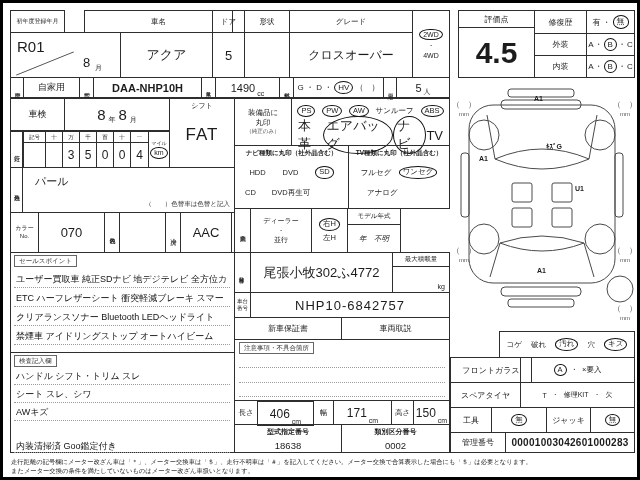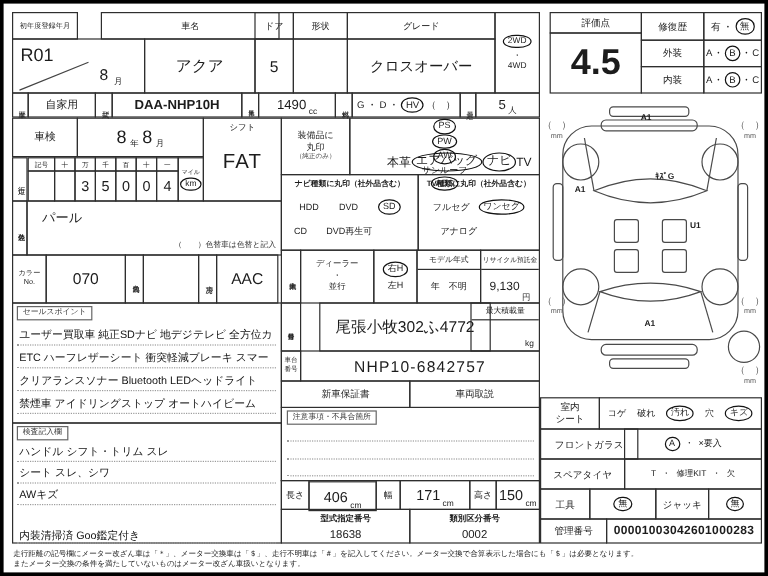--- a/index.html
+++ b/index.html
@@ -224,28 +224,28 @@
   <div class="bx ctr" style="left:177px;top:209px;width:52px;height:41px;font-size:13px;">
       <span>AAC</span>
     </div>
 
   <div class="bx col" style="left:231px;top:95px;width:58px;height:48px;line-height:1.35;">
     <span style="font-size:7.5px;">装備品に</span>
     <span style="font-size:7.5px;">丸印</span>
     <span style="font-size:5.5px;color:#444;">（純正のみ）</span>
   </div>
   <div class="bx" style="left:288px;top:95px;width:159px;height:48px;">
-    <div class="sp" style="height:24px;font-size:7.5px;padding:0 2px;flex-direction:column;">
+    <div class="sp" style="height:24px;font-size:7.5px;padding:0 2px;">
       <span class="circ">PS</span>
       <span class="circ">PW</span>
       <span class="circ">AW</span>
       <span>サンルーフ</span>
       <span class="circ">ABS</span>
     </div>
-    <div class="sp" style="height:24px;font-size:10px;padding:0 6px;justify-content:flex-end;">
+    <div class="sp" style="height:24px;font-size:13px;padding:0 6px;">
       <span>本革</span>
       <span class="circ">エアバッグ</span>
       <span class="circ">ナビ</span>
       <span>TV</span>
     </div>
   </div>
 
   <div class="bx" style="left:231px;top:142px;width:115px;height:64px;">
     <div class="ctr" style="height:15px;font-size:6.5px;font-weight:bold;">ナビ種類に丸印（社外品含む）</div>
     <div class="sp" style="height:23px;font-size:7.5px;padding:0 6px;">
@@ -276,34 +276,27 @@
     <span>ディーラー</span>
     <span>・</span>
     <span>並行</span>
   </div>
   <div class="bx col" style="left:308px;top:205px;width:37px;height:45px;font-size:7.5px;gap:2px;">
     <span class="circ">右H</span>
     <span>左H</span>
   </div>
   <div class="bx" style="left:344px;top:205px;width:54px;height:45px;">
     <div class="ctr" style="height:15px;font-size:6.5px;border-bottom:1px solid #2e2e2e;">モデル年式</div>
-    <div class="ctr" style="height:28px;font-size:7.5px;">年　不明</div>
-  </div>
-  <div class="bx" style="left:397px;top:205px;width:50px;height:45px;">
-    <div class="ctr" style="height:15px;font-size:5.6px;border-bottom:1px solid #2e2e2e;">リサイクル預託金</div>
-    <div class="ctr" style="height:28px;font-size:10px;">
-        <span>9,130</span>
-        <span class="u">円</span>
-      </div>
+    <div class="ctr" style="height:28px;font-size:7.5px;font-style:italic;">年　不明</div>
   </div>
 
   <div class="bx ctr vert" style="left:231px;top:249px;width:17px;height:41px;font-size:5.5px;">
       <span>登録番号</span>
     </div>
-  <div class="bx ctr" style="left:247px;top:249px;width:143px;height:41px;font-size:13px;margin-left:16px;">
+  <div class="bx ctr" style="left:247px;top:249px;width:143px;height:41px;font-size:13px;">
       <span>尾張小牧302ふ4772</span>
     </div>
   <div class="bx" style="left:389px;top:249px;width:58px;height:41px;">
     <div class="ctr" style="height:13px;font-size:6.5px;border-bottom:1px solid #2e2e2e;">最大積載量</div>
     <span class="s" style="right:4px;bottom:2px;font-size:7px;">kg</span>
   </div>
 
   <div class="bx col" style="left:231px;top:289px;width:17px;height:26px;font-size:5.5px;line-height:1.2;">
     <span>車台</span>
     <span>番号</span>
@@ -408,24 +401,20 @@
   <span class="s" style="left:456px;top:108px;font-size:6px;color:#555;">mm</span>
   <span class="s" style="left:610px;top:96px;font-size:8px;color:#555;">（　）</span>
   <span class="s" style="left:617px;top:108px;font-size:6px;color:#555;">mm</span>
   <span class="s" style="left:449px;top:242px;font-size:8px;color:#555;">（　）</span>
   <span class="s" style="left:456px;top:254px;font-size:6px;color:#555;">mm</span>
   <span class="s" style="left:610px;top:242px;font-size:8px;color:#555;">（　）</span>
   <span class="s" style="left:617px;top:254px;font-size:6px;color:#555;">mm</span>
   <span class="s" style="left:610px;top:300px;font-size:8px;color:#555;">（　）</span>
   <span class="s" style="left:617px;top:312px;font-size:6px;color:#555;">mm</span>
 
-  <div class="bx col" style="left:447px;top:328px;width:50px;height:27px;font-size:8px;line-height:1.2;">
-    <span>室内</span>
-    <span>シート</span>
-  </div>
   <div class="bx sp" style="left:496px;top:328px;width:136px;height:27px;font-size:7.5px;padding:0 2px;">
     <span>コゲ</span>
     <span>破れ</span>
     <span class="circ">汚れ</span>
     <span>穴</span>
     <span class="circ">キズ</span>
   </div>
   <div class="bx ctr" style="left:447px;top:354px;width:82px;height:26px;font-size:8px;">
       <span>フロントガラス</span>
     </div>

